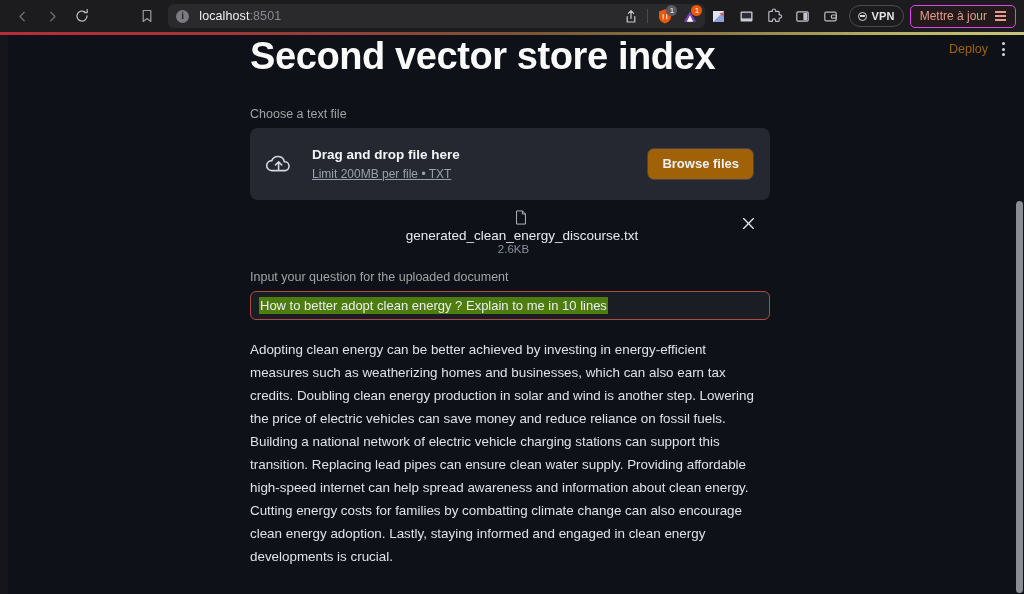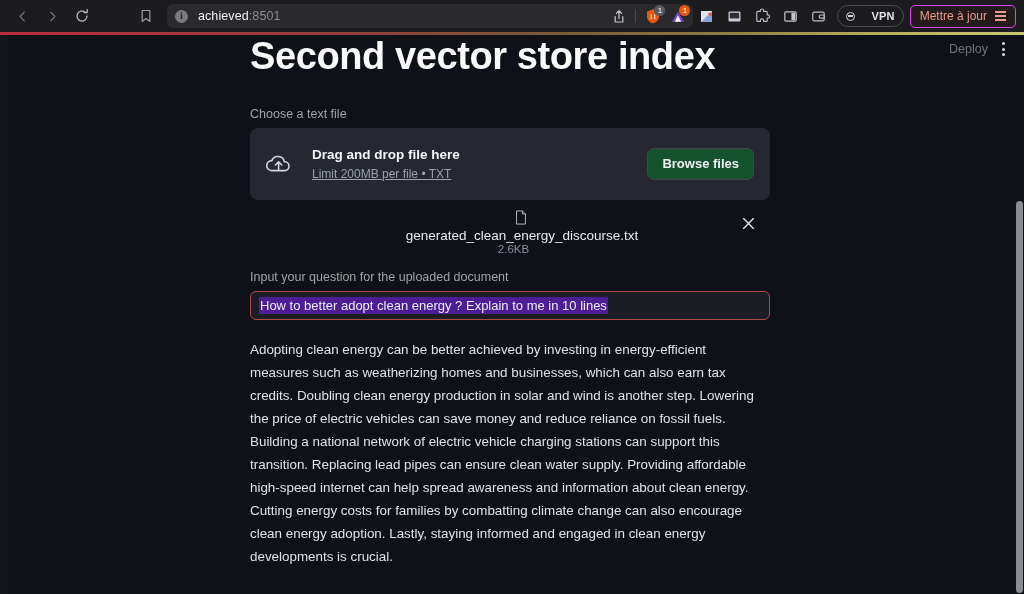--- a/index.html
+++ b/index.html
@@ -85,21 +85,21 @@
     margin-left: auto;
     display: flex; align-items: center; gap: 2px;
     padding-right: 8px;
   }
   .tb-icon {
     width: 26px; height: 26px;
     display: flex; align-items: center; justify-content: center;
     border-radius: 5px;
   }
   .vpn-pill {
-    display: flex; align-items: center; gap: 16px;
+    display: flex; align-items: center; gap: 4px;
     height: 22px; padding: 0 8px;
     border: 1px solid #4a4a50; border-radius: 11px;
     margin: 0 4px;
   }
   .vpn-dot {
     width: 9px; height: 9px; border-radius: 50%;
     border: 1.5px solid #d8d8dd; position: relative;
   }
   .vpn-dot::after {
     content: ''; position: absolute; left: 1px; top: 2.5px;
@@ -137,21 +137,21 @@
     width: 8px; height: 559px;
     background: #14161c;
   }
 
   .st-header {
     position: absolute; top: 0; right: 0;
     height: 28px; width: 300px;
     display: flex; align-items: center; justify-content: flex-end;
     gap: 4px; padding-right: 10px;
   }
-  .deploy-label { font-size: 12.5px; color: #737373; }
+  .deploy-label { font-size: 12.5px; color: #a16207; }
   .kebab {
     width: 22px; height: 22px;
     display: flex; flex-direction: column; align-items: center;
     justify-content: center; gap: 2.5px;
   }
   .kebab i { width: 3px; height: 3px; border-radius: 50%; background: #d6d9e0; display: block; }
 
   .content {
     position: absolute; left: 250px; top: 0;
     width: 520px;
@@ -193,42 +193,42 @@
     display: flex; align-items: center;
     padding: 0 16px 0 14px;
   }
   .cloud-wrap { width: 44px; display: flex; align-items: center; }
   .dz-texts { margin-left: 4px; }
   .dz-main { font-size: 13.5px; font-weight: bold; color: #f4f5f7; line-height: 1.35; }
   .dz-sub { font-size: 12px; color: #9aa0ad; margin-top: 2px; text-decoration: underline; }
   .browse-btn {
     margin-left: auto;
     height: 32px; padding: 0 14px;
-    background: #14532d;
+    background: #a16207;
     border: 1px solid #41454f;
     border-radius: 7px;
     display: flex; align-items: center;
     font-size: 13px; color: #f0f1f4; font-weight: bold;
   }
 
   .file-chip2 { margin-top: 7px; flex-direction: column; }
 
   .question-input {
     height: 29px;
     border: 1px solid #b04a44;
     border-radius: 6px;
     background: #1a1d24;
     display: flex; align-items: center;
     padding: 0 8px;
     margin-bottom: 4px;
   }
   .q-sel {
     font-size: 13px;
     color: #eceef2;
-    background: #4c1d95;
+    background: #4d7c0f;
     padding: 1px 1px;
     white-space: nowrap;
   }
 
   .answer {
     margin-top: 18px;
     font-size: 13.4px;
     line-height: 1.72;
     color: #dfe1e7;
     width: 505px;
@@ -270,21 +270,21 @@
   <div class="bookmark-btn">
     <svg width="14" height="16" viewBox="0 0 14 16" fill="none">
       <path d="M3.2 2.5 h7.6 v11 l-3.8 -3 l-3.8 3 z" stroke="#9a9aa0" stroke-width="1.2" stroke-linejoin="round"></path>
     </svg>
   </div>
 
   <div class="urlbar">
     <div class="info-circle">
         <span>i</span>
       </div>
-    <div class="url-text"><span>achieved</span><span class="url-port">:8501</span></div>
+    <div class="url-text"><span>localhost</span><span class="url-port">:8501</span></div>
 
     <div class="url-right">
       <div class="share-btn">
         <svg width="14" height="15" viewBox="0 0 14 15" fill="none">
           <path d="M7 1.8 L7 9.5 M4.4 4.3 L7 1.7 L9.6 4.3" stroke="#c8c8ce" stroke-width="1.2" stroke-linecap="round" stroke-linejoin="round"></path>
           <path d="M3.2 7.5 L3.2 13 h7.6 L10.8 7.5" stroke="#c8c8ce" stroke-width="1.2" stroke-linecap="round" stroke-linejoin="round"></path>
         </svg>
       </div>
       <div class="vsep"></div>
 

